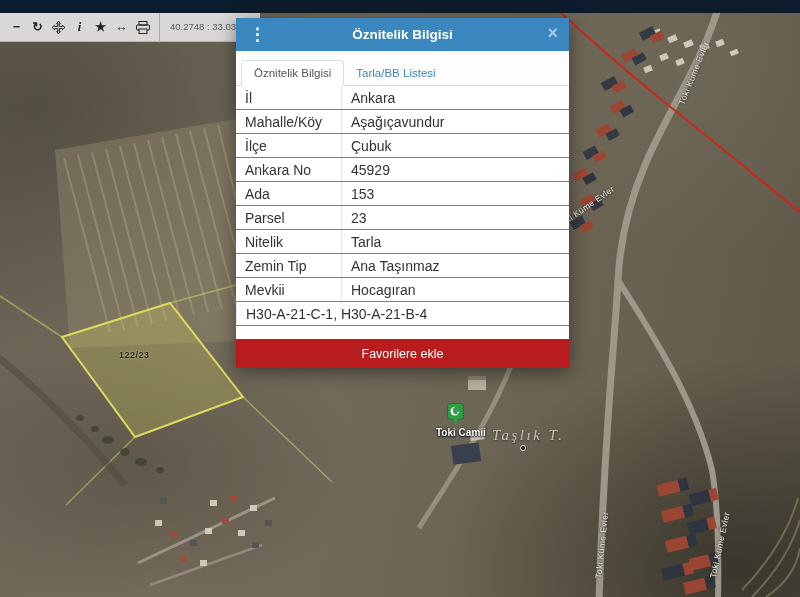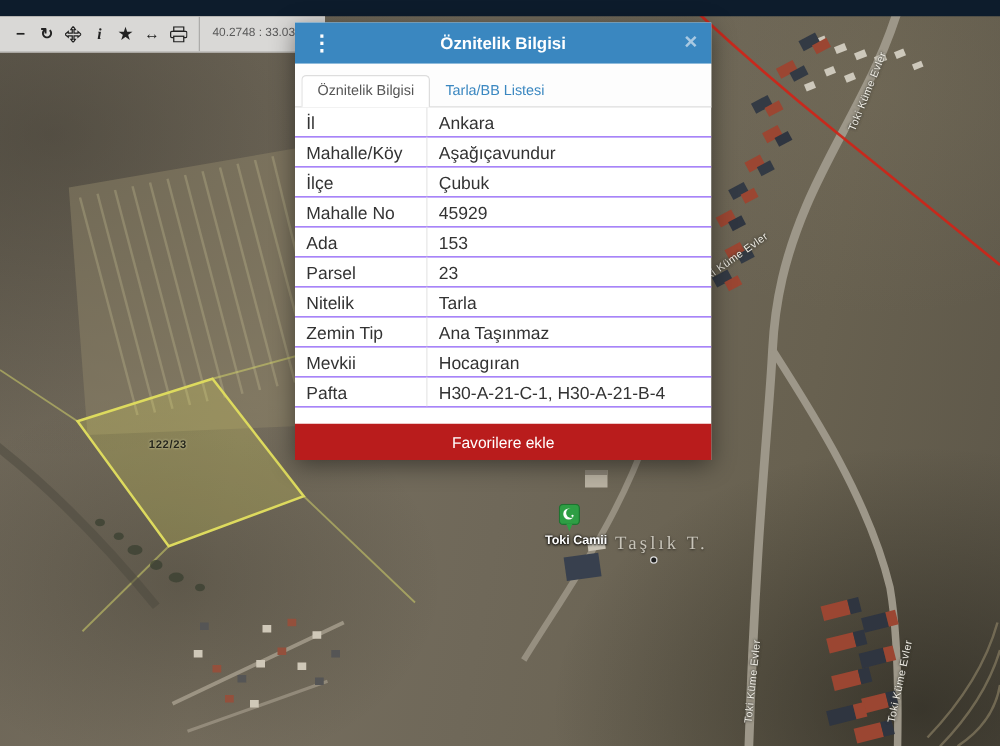--- a/index.html
+++ b/index.html
@@ -12,21 +12,21 @@
       radial-gradient(420px 300px at 92% 95%, rgba(25,24,18,.55), transparent 70%),
       radial-gradient(520px 360px at 5% 18%, rgba(35,33,28,.35), transparent 72%),
       radial-gradient(300px 220px at 18% 78%, rgba(42,40,32,.30), transparent 70%),
       radial-gradient(360px 260px at 88% 12%, rgba(150,140,118,.14), transparent 70%),
       linear-gradient(100deg,#6b6456 0%,#766e5e 28%,#6f6859 52%,#686150 78%,#5d5749 100%);
   }
   svg.map-vec{position:absolute;inset:0;z-index:1;}
 
   .map-label{position:absolute;z-index:2;white-space:nowrap;}
   .street-label{font-size:8.5px;color:#efece4;text-shadow:0 0 2px #3a3a32,0 0 2px #3a3a32;letter-spacing:.4px;transform-origin:center;}
-  .area-label{font-family:"Liberation Serif",serif;font-size:15px;color:#c8c4b9;letter-spacing:2.5px;text-shadow:0 1px 2px rgba(0,0,0,.55);}
+  .area-label{font-family:"Liberation Serif",serif;font-style:italic;font-size:15px;color:#c8c4b9;letter-spacing:2.5px;text-shadow:0 1px 2px rgba(0,0,0,.55);}
   .parcel-label{font-size:9px;font-weight:bold;color:#26261c;text-shadow:0 0 2px rgba(255,255,210,.7);letter-spacing:.5px;}
   .poi-label{font-size:10px;font-weight:bold;color:#fff;text-shadow:0 1px 2px #000,0 0 2px #000;}
 
   
   .navy-bar{position:absolute;left:0;top:0;width:800px;height:13px;background:#0d1c2c;z-index:5;}
   .toolbar{position:absolute;left:0;top:13px;width:260px;height:28px;background:#d9d8d6;border-bottom:1px solid #b9b8b5;z-index:6;display:flex;align-items:center;overflow:hidden;}
   .tool-ico{width:21px;text-align:center;font-size:12.5px;color:#222;font-weight:bold;cursor:pointer;flex:0 0 auto;line-height:28px;}
   .tool-ico.clip-plus{margin-left:-15px;}
   .tool-ico svg{vertical-align:middle;}
   .coord-box{margin-left:6px;padding-left:10px;border-left:1px solid #adacaa;font-size:9.5px;color:#5a5a5a;line-height:28px;}
@@ -284,21 +284,21 @@
         </div>
       <div class="attr-row">
           <span class="attr-label">Mahalle/Köy</span>
           <span class="attr-value">Aşağıçavundur</span>
         </div>
       <div class="attr-row">
           <span class="attr-label">İlçe</span>
           <span class="attr-value">Çubuk</span>
         </div>
       <div class="attr-row">
-          <span class="attr-label">Mahalle No</span>
+          <span class="attr-label">Ankara No</span>
           <span class="attr-value">45929</span>
         </div>
       <div class="attr-row">
           <span class="attr-label">Ada</span>
           <span class="attr-value">153</span>
         </div>
       <div class="attr-row">
           <span class="attr-label">Parsel</span>
           <span class="attr-value">23</span>
         </div>
@@ -308,21 +308,20 @@
         </div>
       <div class="attr-row">
           <span class="attr-label">Zemin Tip</span>
           <span class="attr-value">Ana Taşınmaz</span>
         </div>
       <div class="attr-row">
           <span class="attr-label">Mevkii</span>
           <span class="attr-value">Hocagıran</span>
         </div>
       <div class="attr-row">
-          <span class="attr-label">Pafta</span>
           <span class="attr-value">H30-A-21-C-1, H30-A-21-B-4</span>
         </div>
     </div>
 
     <button class="fav-btn">Favorilere ekle</button>
   </div>
 
 </div>
 
 </body></html>

